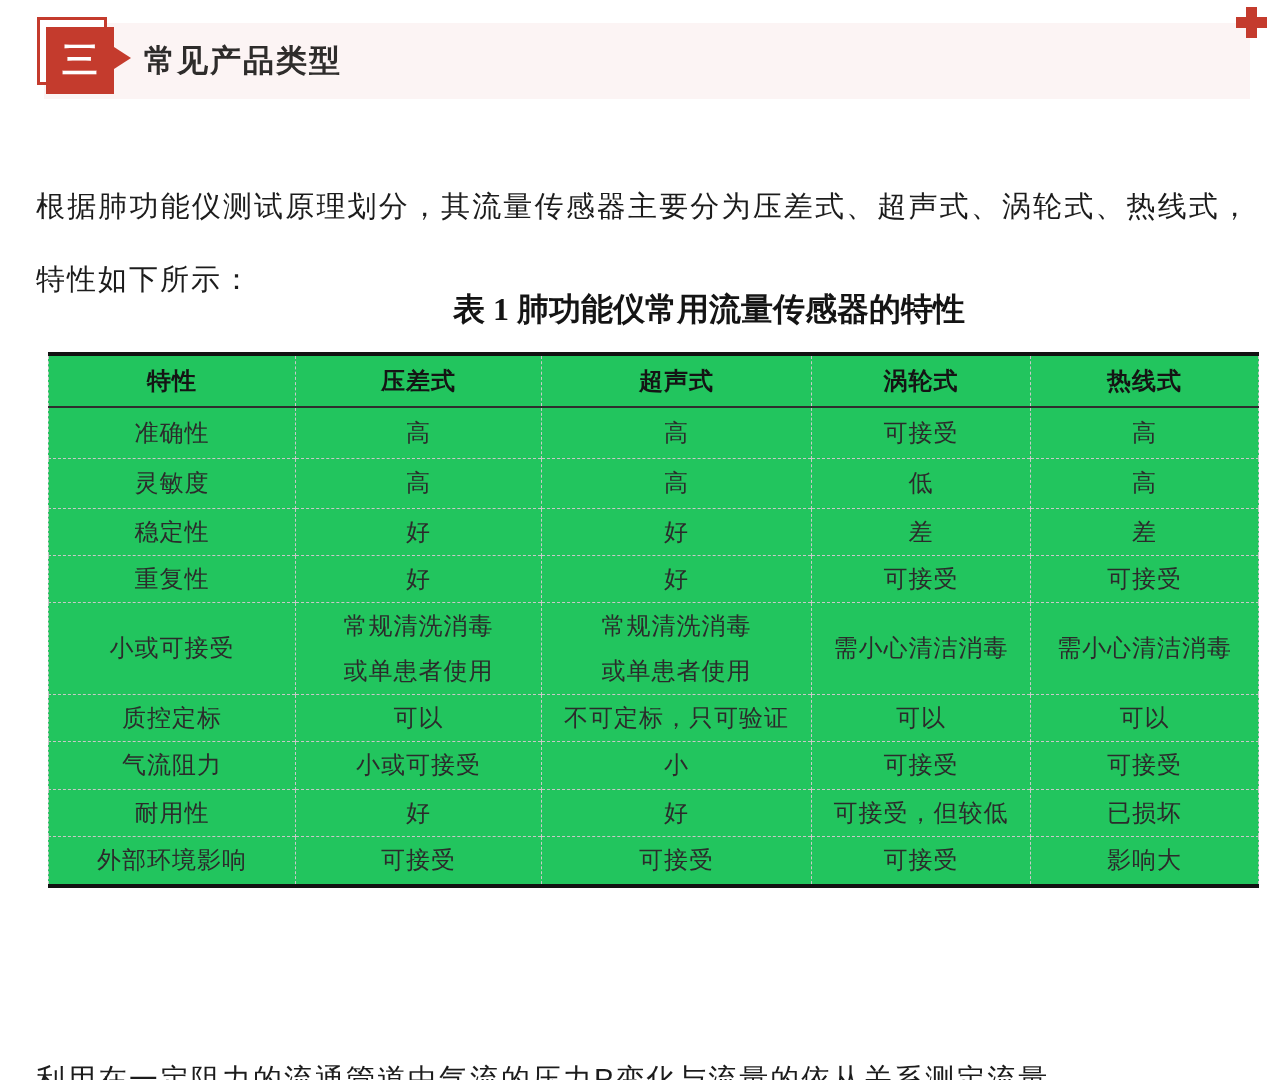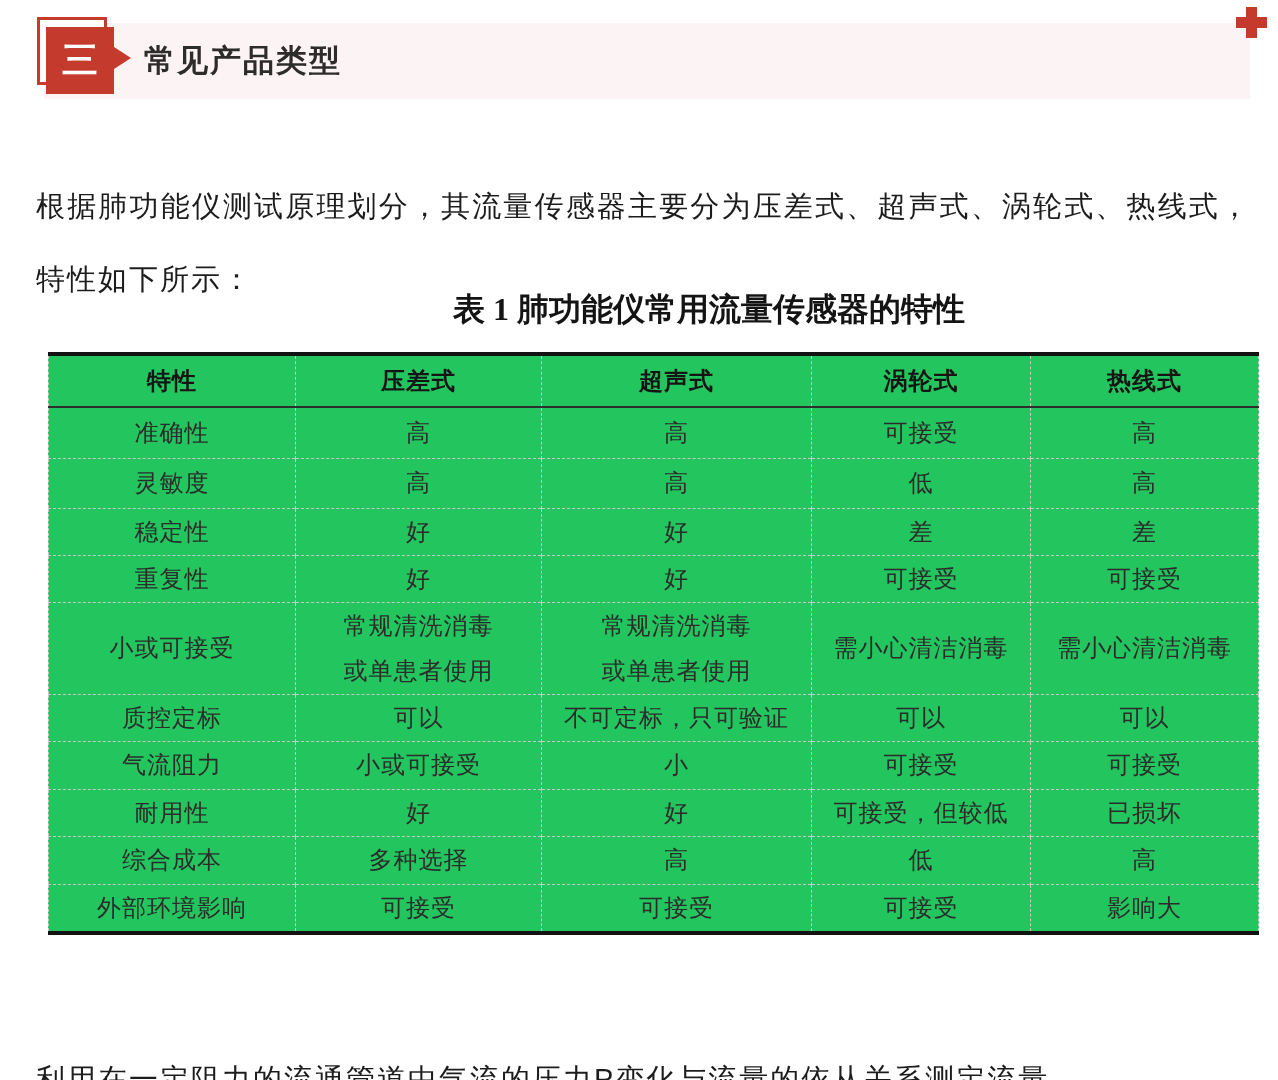--- a/index.html
+++ b/index.html
@@ -252,27 +252,20 @@
           <td>可接受</td>
         </tr>
         <tr>
           <td>耐用性</td>
           <td>好</td>
           <td>好</td>
           <td>可接受，但较低</td>
           <td>已损坏</td>
         </tr>
         <tr>
-          <td>综合成本</td>
-          <td>多种选择</td>
-          <td>高</td>
-          <td>低</td>
-          <td>高</td>
-        </tr>
-        <tr>
           <td>外部环境影响</td>
           <td>可接受</td>
           <td>可接受</td>
           <td>可接受</td>
           <td>影响大</td>
         </tr>
       </tbody>
   </table>
 
   <p class="body-text">利用在一定阻力的流通管道中气流的压力P变化与流量的依从关系测定流量。</p>

